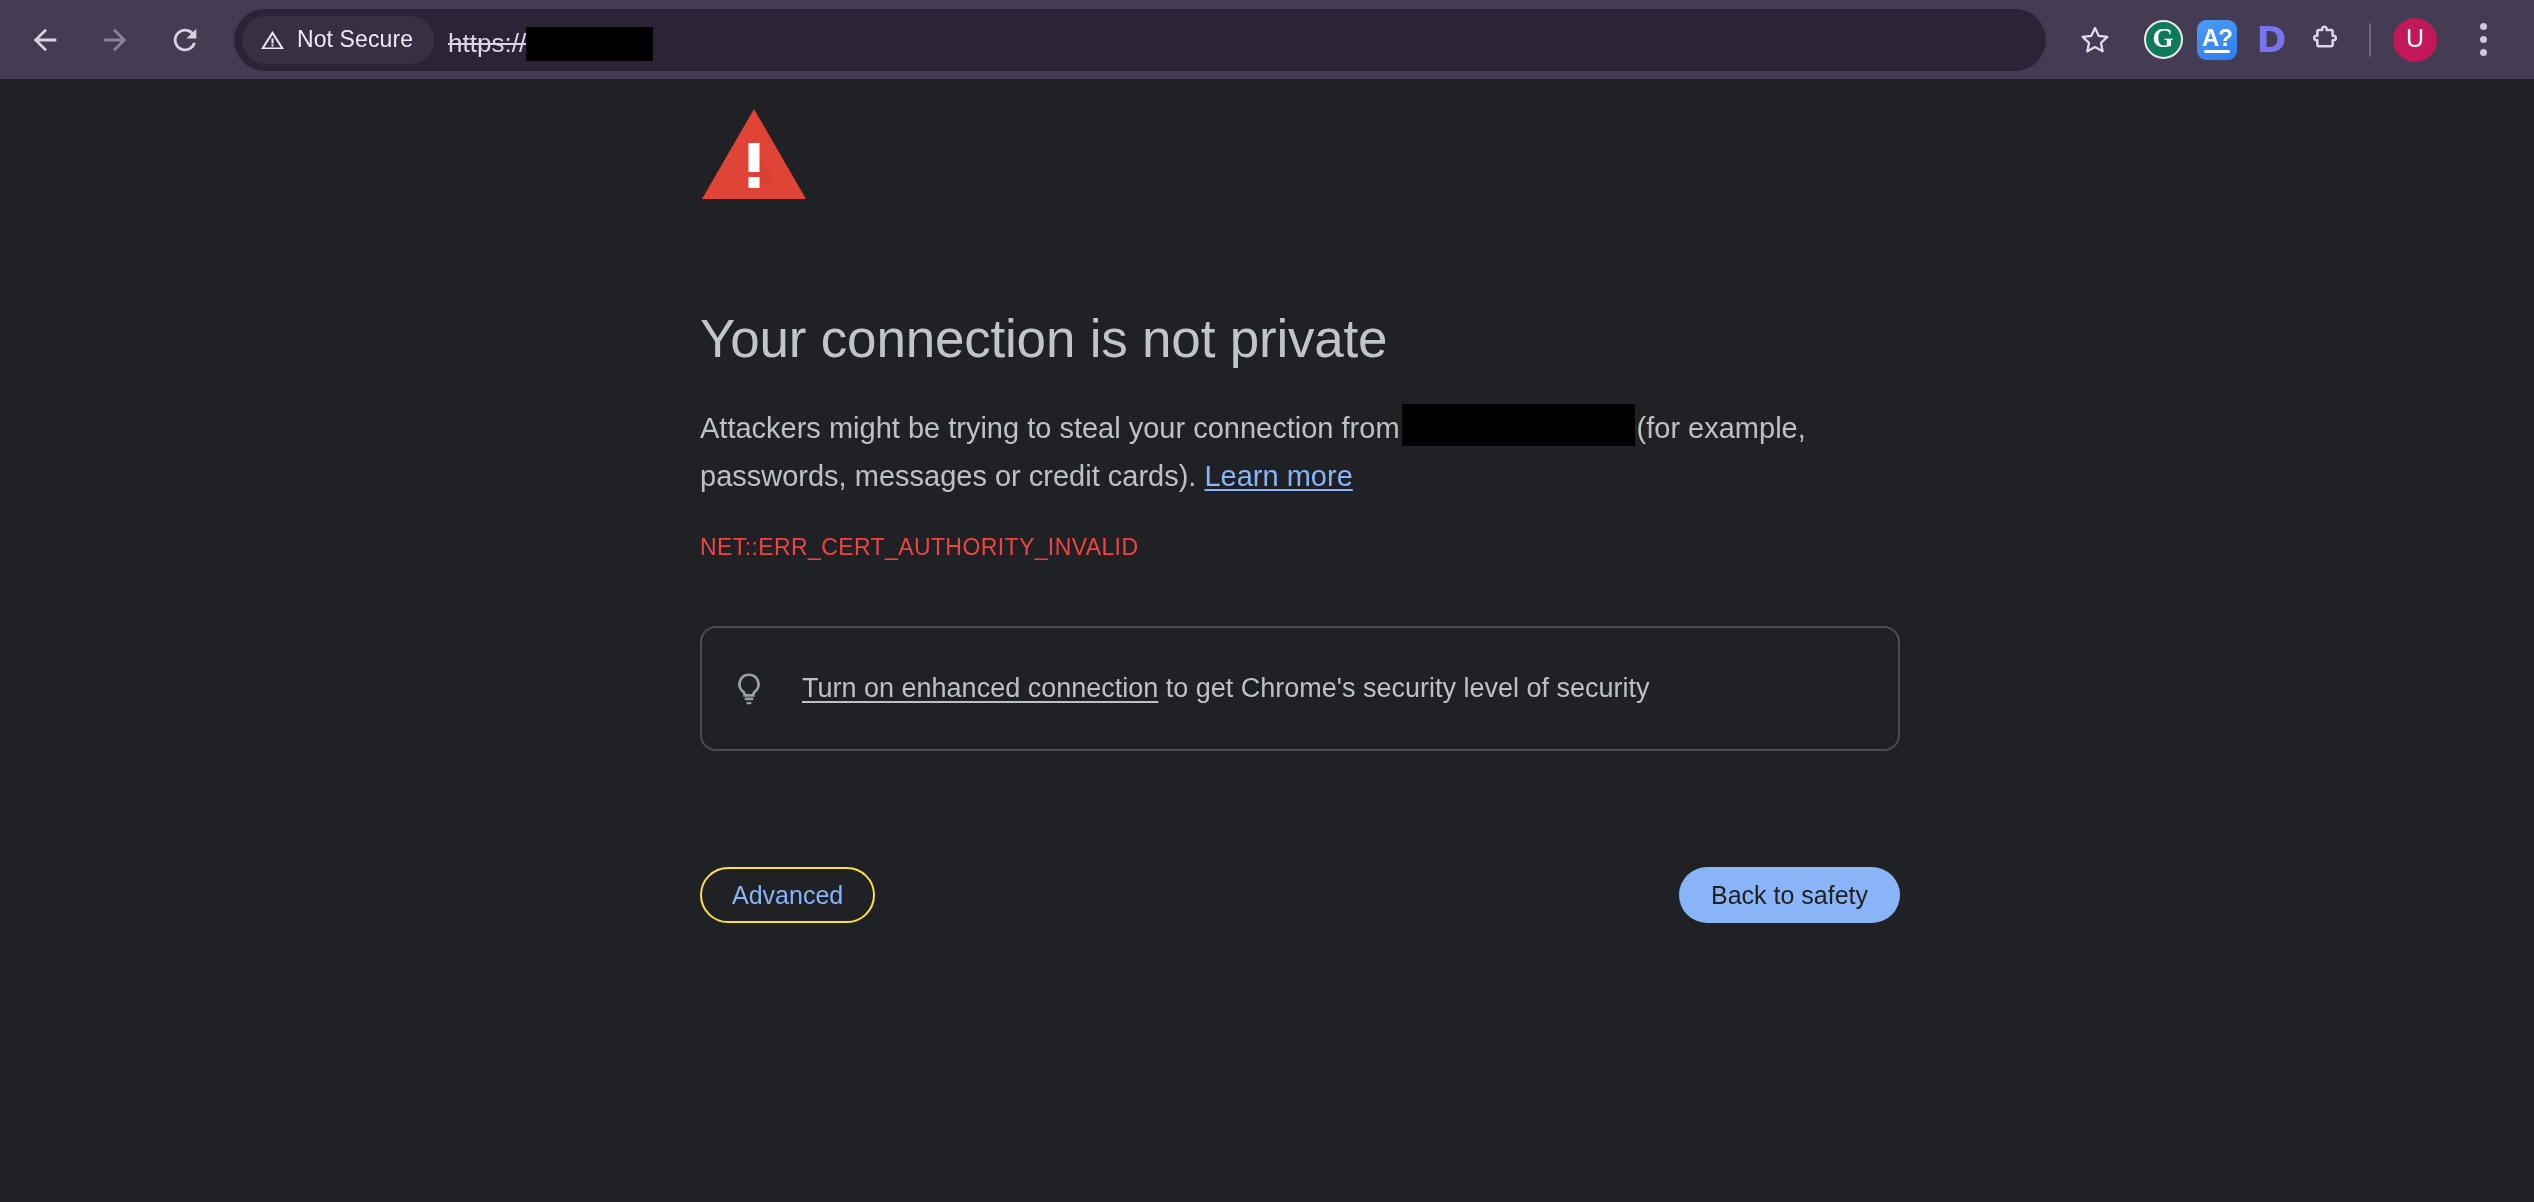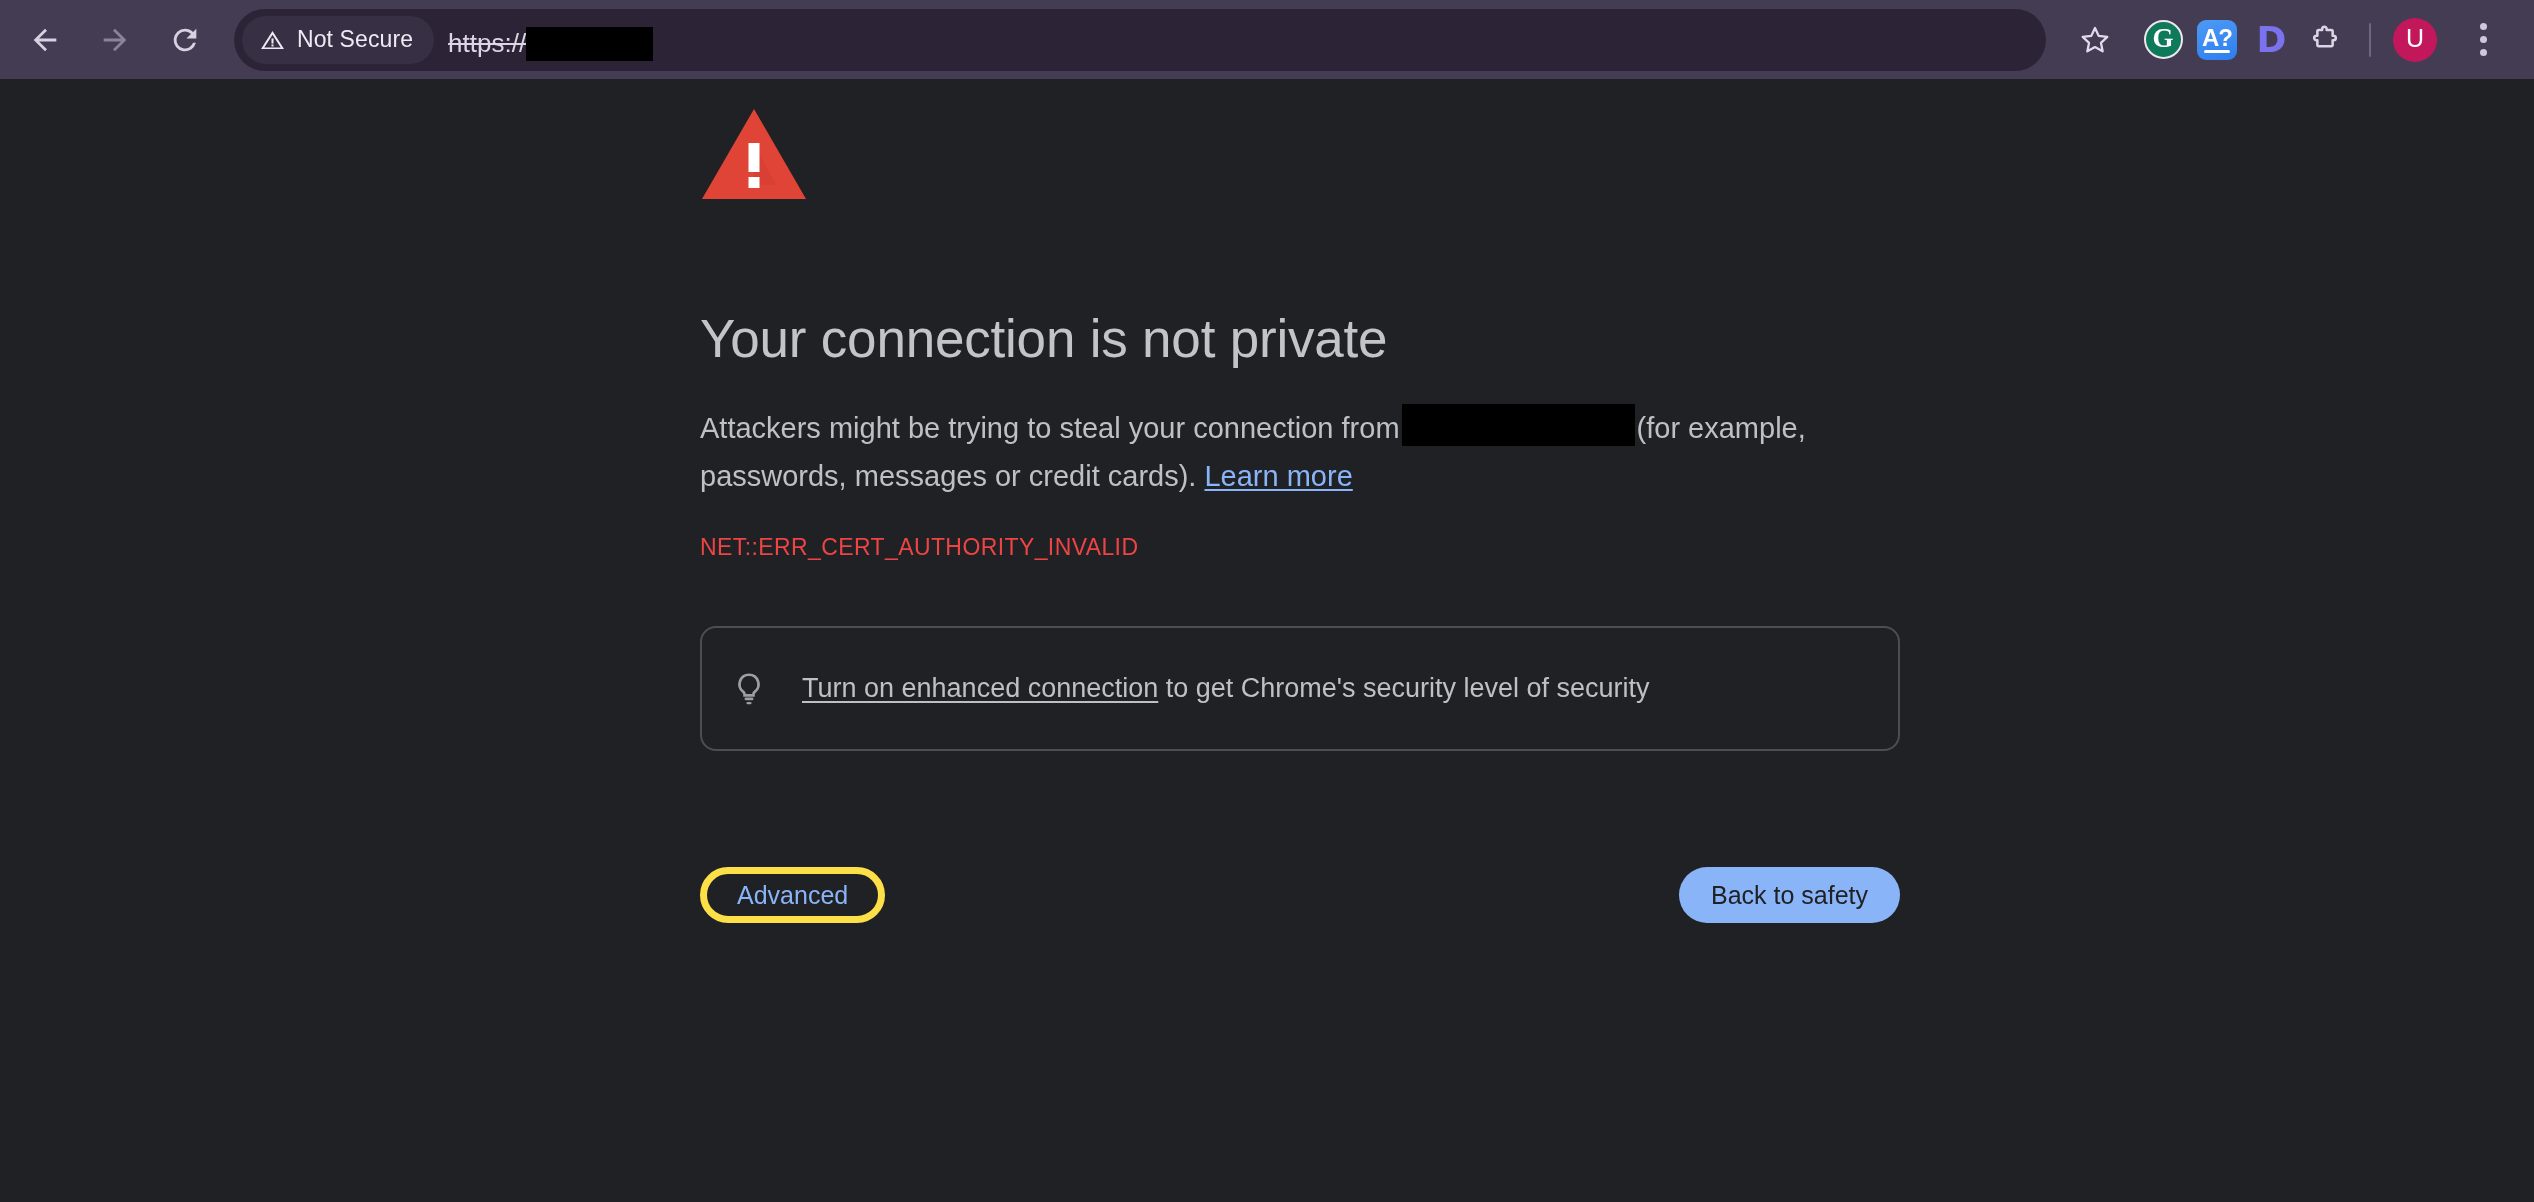--- a/index.html
+++ b/index.html
@@ -242,21 +242,21 @@
   .actions {
     margin-top: 116px;
     width: 1200px;
     display: flex;
     align-items: center;
     justify-content: space-between;
   }
   .btn-advanced {
     height: 56px;
     padding: 0 30px;
-    border: 7px solid #fde047;
+    border: 2px solid #fde047;
     border-radius: 28px;
     background: transparent;
     color: #8AB4F8;
     font-size: 25px;
     font-family: "Liberation Sans", sans-serif;
     cursor: pointer;
     display: flex; align-items: center; justify-content: center;
   }
   .btn-safety {
     height: 56px;

